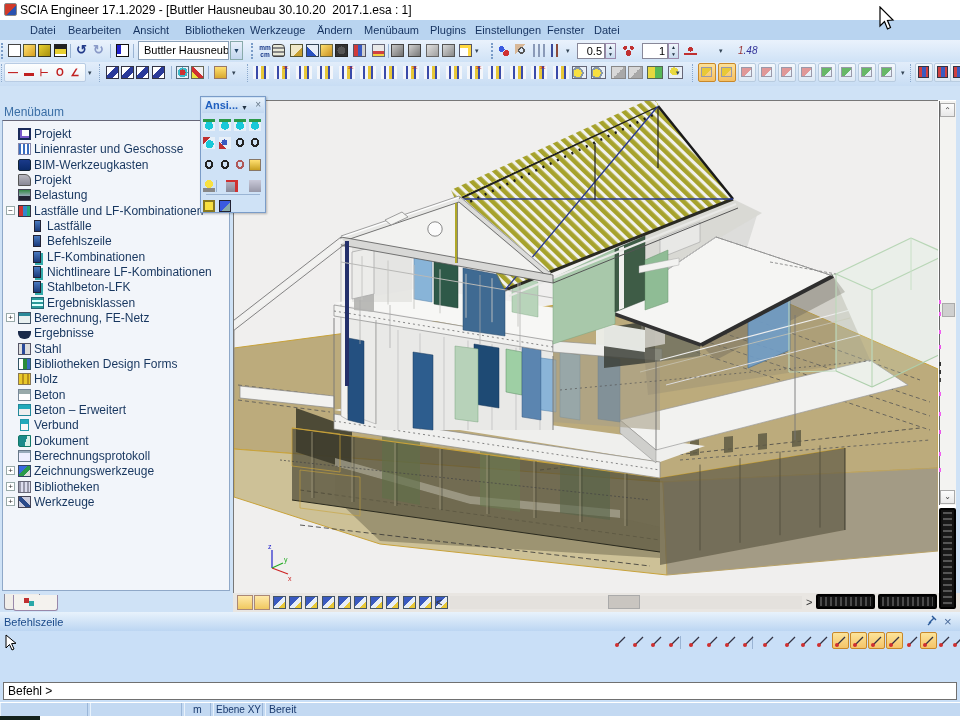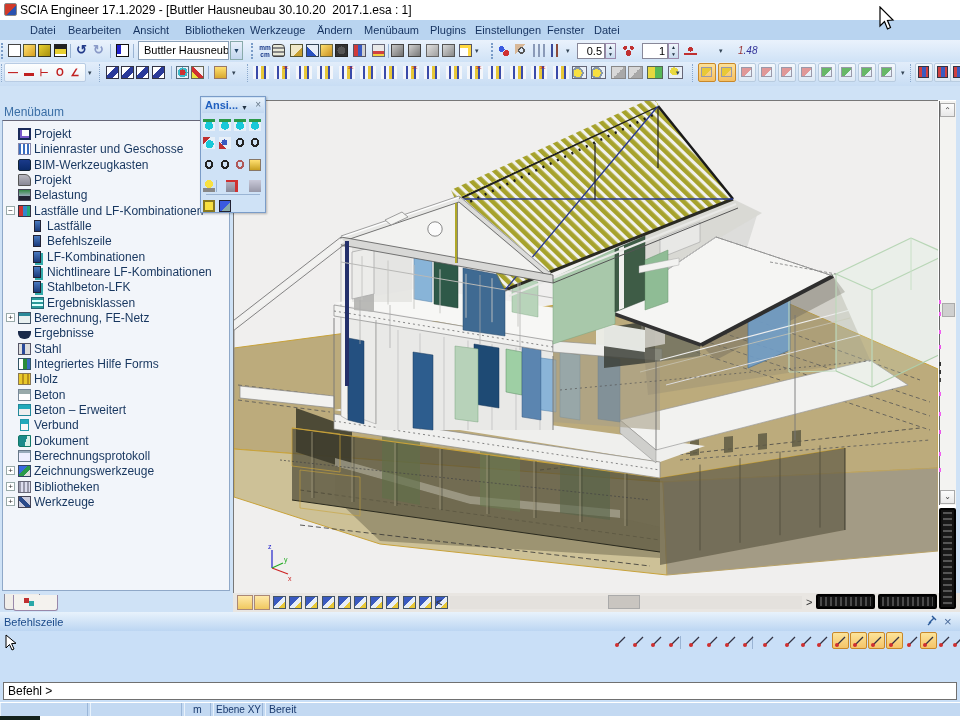--- a/index.html
+++ b/index.html
@@ -123,21 +123,21 @@
 <div class="trow" style="top:205.3px">
           <span class="ticon" style="left:15px;top:1px;background:linear-gradient(transparent 0 4px,#1a2a4a 4px);border-radius:0 0 6px 6px"></span>
           <span style="position:absolute;left:31px;top:0">Ergebnisse</span>
         </div>
 <div class="trow" style="top:220.6px">
           <span class="ticon" style="left:15px;top:1px;background:linear-gradient(90deg,#ddd 0 3px,#2a4a9a 3px 6px,#ddd 6px);border:1px solid #556"></span>
           <span style="position:absolute;left:31px;top:0">Stahl</span>
         </div>
 <div class="trow" style="top:236.0px">
           <span class="ticon" style="left:15px;top:1px;background:linear-gradient(90deg,#fff 0 4px,#2a8a3a 4px 8px,#3a6ac0 8px);border:1px solid #356"></span>
-          <span style="position:absolute;left:31px;top:0">Integriertes Hilfe Forms</span>
+          <span style="position:absolute;left:31px;top:0">Bibliotheken Design Forms</span>
         </div>
 <div class="trow" style="top:251.3px">
           <span class="ticon" style="left:15px;top:1px;background:repeating-linear-gradient(90deg,#e8c82a 0 3px,#b8901a 3px 5px);border:1px solid #875"></span>
           <span style="position:absolute;left:31px;top:0">Holz</span>
         </div>
 <div class="trow" style="top:266.6px">
           <span class="ticon" style="left:15px;top:1px;background:linear-gradient(#9aa 0 4px,#fff 4px);box-shadow:inset 4px 0 0 0 transparent;border:1px solid #789"></span>
           <span style="position:absolute;left:31px;top:0">Beton</span>
         </div>
 <div class="trow" style="top:281.9px">

